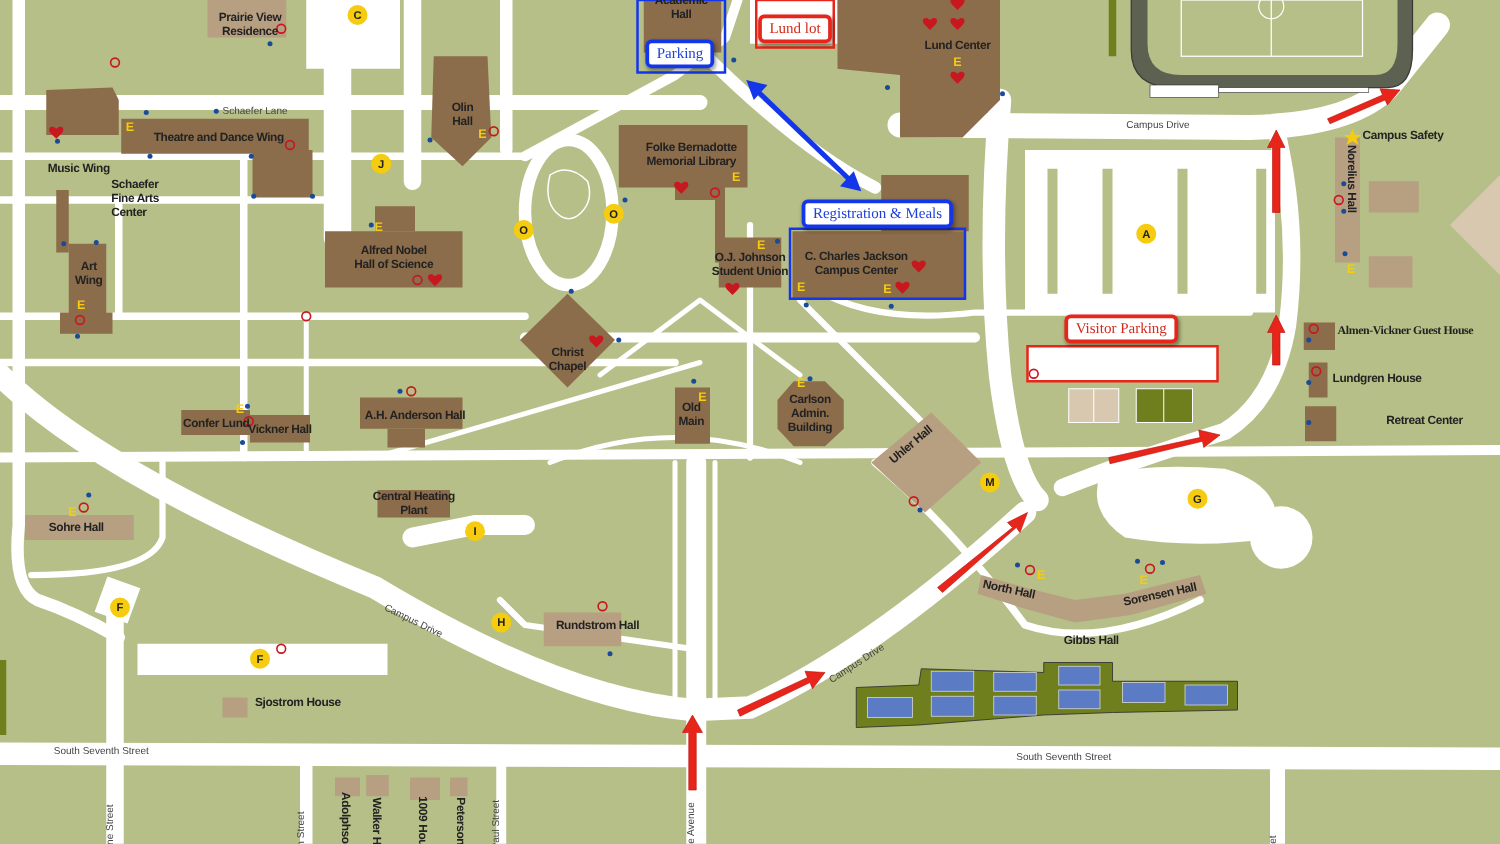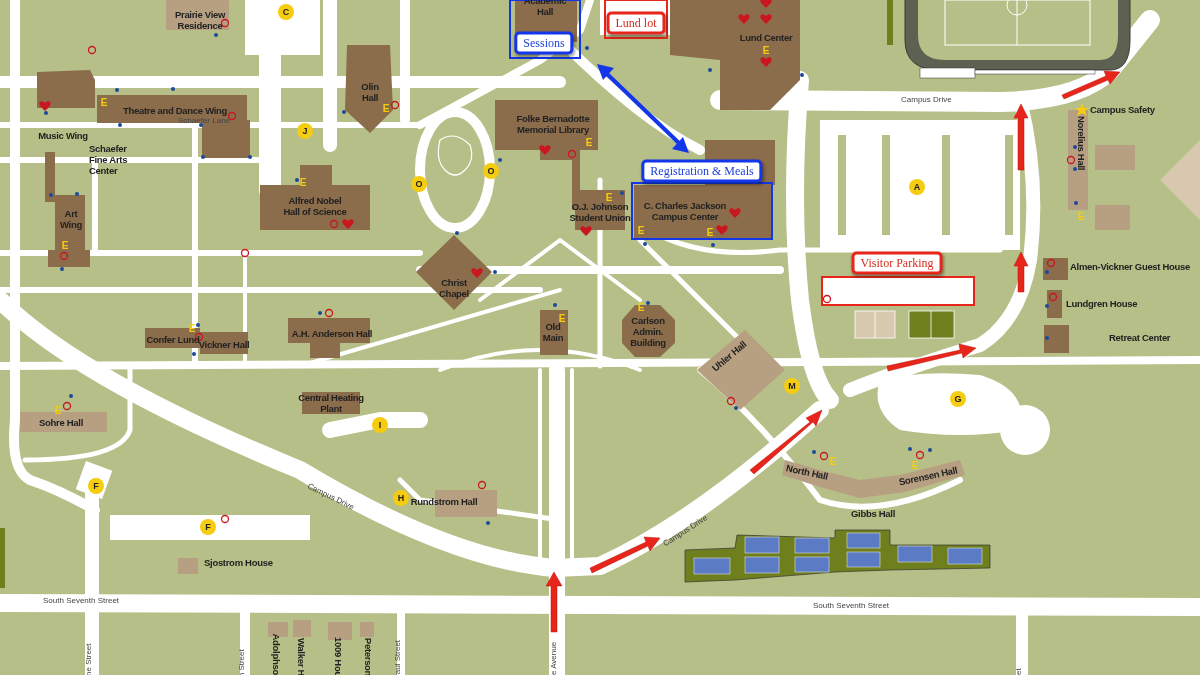--- a/index.html
+++ b/index.html
@@ -354,40 +354,40 @@
 Main</span>
   <span class="lbl multi" style="left:648px;top:331px;">Carlson
 Admin.
 Building</span>
   <span class="lbl" style="left:173px;top:339px;">Confer Lund</span>
   <span class="lbl" style="left:224px;top:344px;">Vickner Hall</span>
   <span class="lbl" style="left:332px;top:333px;">A.H. Anderson Hall</span>
   <span class="lbl multi" style="left:331px;top:403px;">Central Heating
 Plant</span>
   <span class="lbl" style="left:61px;top:422px;">Sohre Hall</span>
-  <span class="lbl" style="left:444px;top:501px;">Rundstrom Hall</span>
+  <span class="lbl" style="left:478px;top:501px;">Rundstrom Hall</span>
   <span class="lbl left" style="left:204px;top:562px;">Sjostrom House</span>
-  <span class="lbl left" style="left:1070px;top:266px;">Almen-Vickner Guest House</span>
+  <span class="lbl left" style="left:1070px;top:266px;font-family:Liberation Serif, serif;">Almen-Vickner Guest House</span>
   <span class="lbl left" style="left:1066px;top:303px;">Lundgren House</span>
   <span class="lbl left" style="left:1073px;top:337px;padding-left:36px;">Retreat Center</span>
   <span class="lbl" style="left:807px;top:472px;transform:translate(-50%,-50%) rotate(12deg);">North Hall</span>
   <span class="lbl" style="left:873px;top:485px;margin-top:28px;">Gibbs Hall</span>
   <span class="lbl" style="left:928px;top:476px;transform:translate(-50%,-50%) rotate(-12deg);">Sorensen Hall</span>
   <span class="lbl left" style="left:1090px;top:109px;">Campus Safety</span>
 
   <span class="lbl" style="left:729px;top:356px;transform:translate(-50%,-50%) rotate(-40deg);">Uhler Hall</span>
   <span class="lbl" style="left:1081px;top:143px;transform:translate(-50%,-50%) rotate(90deg);">Norelius Hall</span>
   <span class="lbl" style="left:276px;top:657px;transform:translate(-50%,-50%) rotate(90deg);">Adolphson</span>
   <span class="lbl" style="left:301px;top:657px;transform:translate(-50%,-50%) rotate(90deg);">Walker H</span>
   <span class="lbl" style="left:338px;top:657px;transform:translate(-50%,-50%) rotate(90deg);">1009 Hou</span>
   <span class="lbl" style="left:368px;top:657px;transform:translate(-50%,-50%) rotate(90deg);">Peterson</span>
 </div>
 
 <div>
-  <span class="road" style="left:178px;top:84px;margin-top:32px;">Schaefer Lane</span>
+  <span class="road" style="left:178px;top:84px;">Schaefer Lane</span>
   <span class="road" style="left:901px;top:95px;">Campus Drive</span>
   <span class="road" style="left:308px;top:481px;transform:rotate(26deg);">Campus Drive</span>
   <span class="road" style="left:664px;top:540px;transform:rotate(-33deg);">Campus Drive</span>
   <span class="road" style="left:43px;top:596px;">South Seventh Street</span>
   <span class="road" style="left:813px;top:601px;">South Seventh Street</span>
   <span class="road" style="left:88px;top:675px;transform:rotate(-90deg);">line Street</span>
   <span class="road" style="left:241px;top:675px;transform:rotate(-90deg);">m Street</span>
   <span class="road" style="left:397px;top:675px;transform:rotate(-90deg);">Paul Street</span>
   <span class="road" style="left:553px;top:675px;transform:rotate(-90deg);">ge Avenue</span>
   <span class="road" style="left:1018px;top:675px;transform:rotate(-90deg);">eet</span>
@@ -401,17 +401,17 @@
   <span class="lot" style="left:917px;top:187px;">A</span>
   <span class="lot" style="left:792px;top:386px;">M</span>
   <span class="lot" style="left:958px;top:399px;">G</span>
   <span class="lot" style="left:380px;top:425px;">I</span>
   <span class="lot" style="left:401px;top:498px;">H</span>
   <span class="lot" style="left:96px;top:486px;">F</span>
   <span class="lot" style="left:208px;top:527px;">F</span>
 </div>
 
 <div>
-  <span class="callout blue" style="left:544px;top:43px;">Sessions</span>
+  <span class="callout blue" style="left:544px;top:43px;">Parking</span>
   <span class="callout red" style="left:636px;top:23px;">Lund lot</span>
   <span class="callout blue" style="left:702px;top:171px;">Registration &amp; Meals</span>
   <span class="callout red" style="left:897px;top:263px;">Visitor Parking</span>
 </div>
 
 </body></html>

